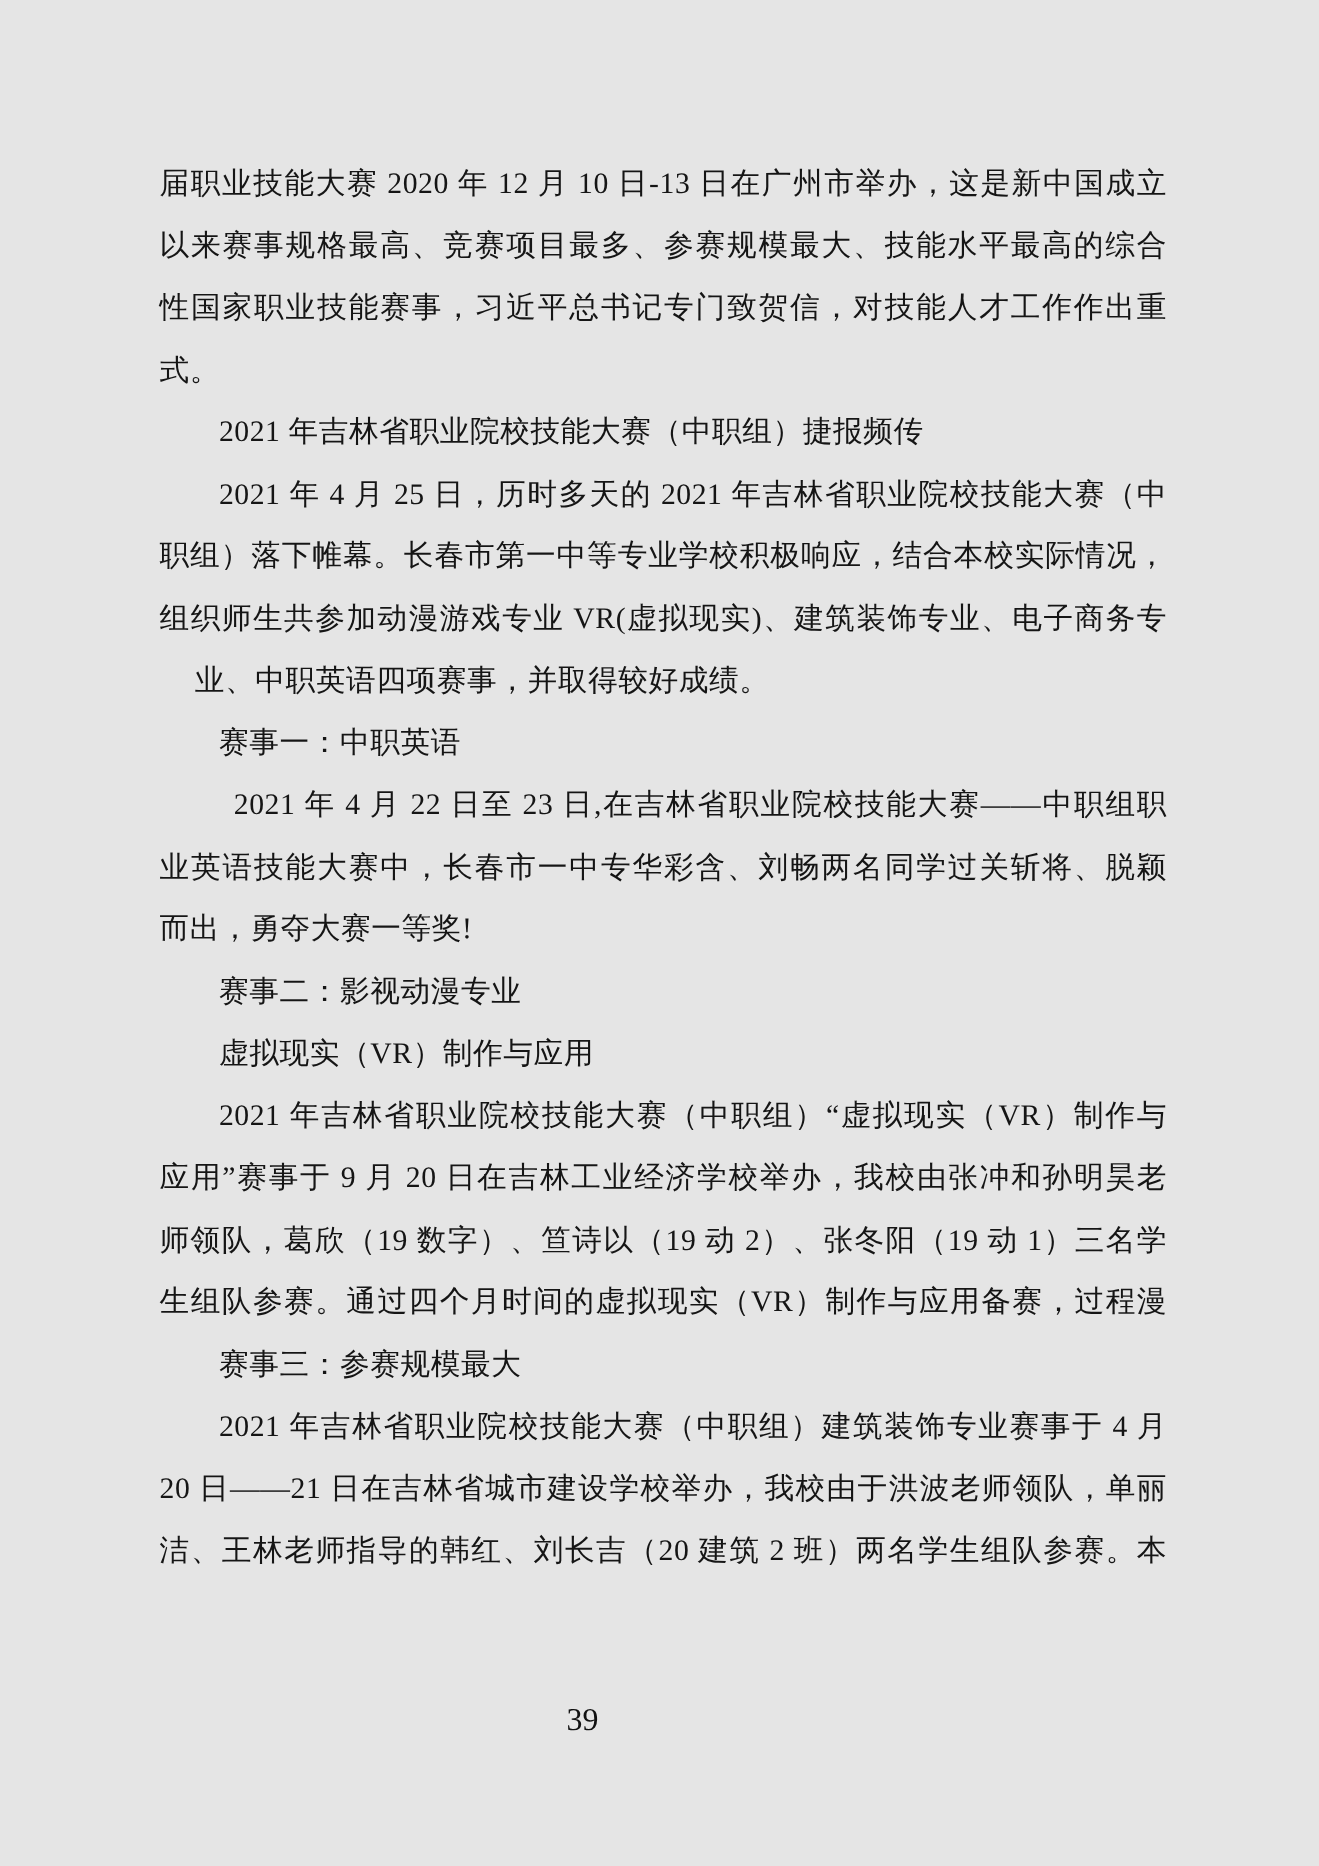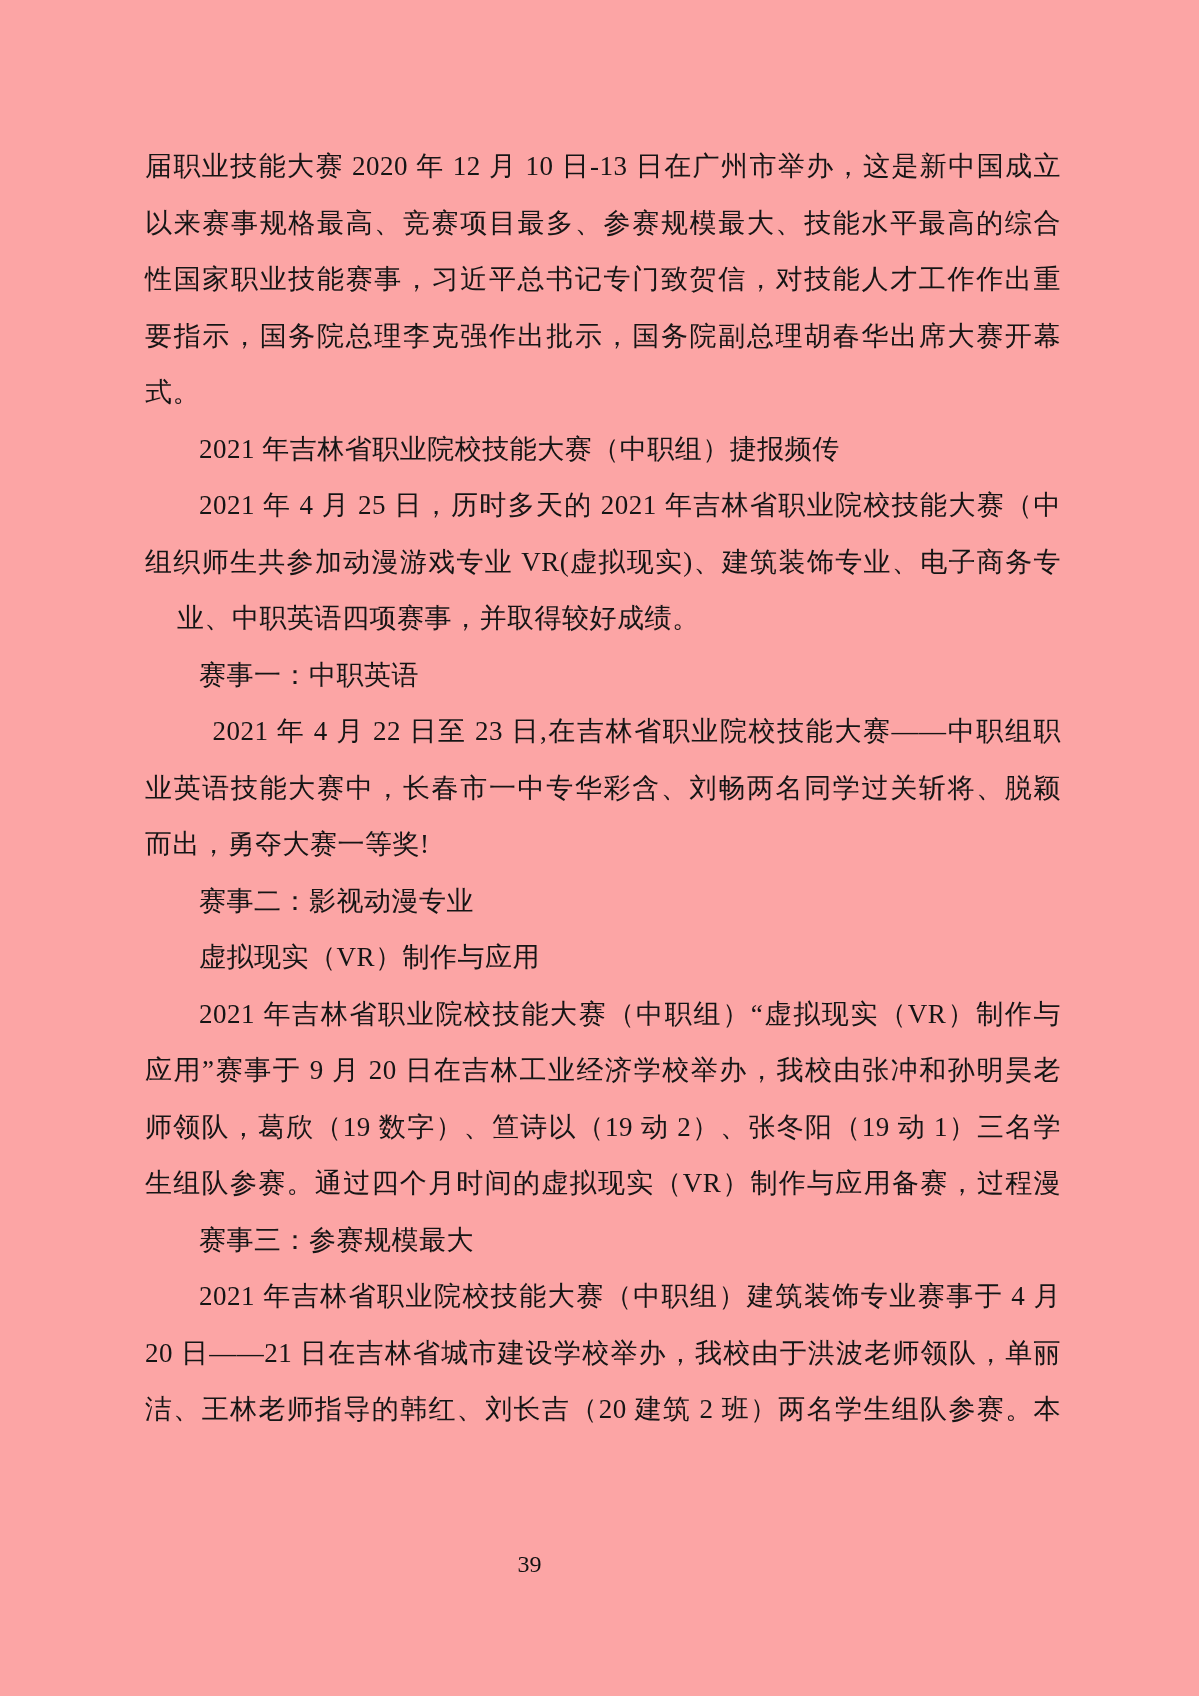--- a/index.html
+++ b/index.html
@@ -5,21 +5,21 @@
 <style>
   html, body {
     margin: 0;
     padding: 0;
     background: #ffffff;
   }
   .page {
     position: relative;
     width: 1199px;
     height: 1696px;
-    background: #fca5a5;
+    background: #e5e5e5;
     overflow: hidden;
     font-family: "Liberation Serif", "DejaVu Serif", serif;
     color: #151515;
   }
   .doc-body {
     position: absolute;
     left: 145px;
     top: 138px;
     width: 916px;
     font-size: 27px;
@@ -35,37 +35,37 @@
   }
   .line.fill {
     text-align-last: justify;
   }
   .footer {
     position: absolute;
     left: 0;
     top: 1549px;
     width: 1059px;
     text-align: center;
-    font-size: 24px;
+    font-size: 29px;
     line-height: 30px;
     color: #111111;
   }
 </style>
 </head>
 <body>
 
 <div class="page">
   <div class="doc-body">
       <div class="line fill" style="text-indent: 0em;">届职业技能大赛 2020 年 12 月 10 日-13 日在广州市举办，这是新中国成立</div>
       <div class="line fill" style="text-indent: 0em;">以来赛事规格最高、竞赛项目最多、参赛规模最大、技能水平最高的综合</div>
       <div class="line fill" style="text-indent: 0em;">性国家职业技能赛事，习近平总书记专门致贺信，对技能人才工作作出重</div>
-      <div class="line fill" style="text-indent: 0em;">要指示，国务院总理李克强作出批示，国务院副总理胡春华出席大赛开幕</div>
       <div class="line" style="text-indent: 0em;">式。</div>
       <div class="line" style="text-indent: 2em;">2021 年吉林省职业院校技能大赛（中职组）捷报频传</div>
       <div class="line fill" style="text-indent: 2em;">2021 年 4 月 25 日，历时多天的 2021 年吉林省职业院校技能大赛（中</div>
+      <div class="line fill" style="text-indent: 0em;">职组）落下帷幕。长春市第一中等专业学校积极响应，结合本校实际情况，</div>
       <div class="line fill" style="text-indent: 0em;">组织师生共参加动漫游戏专业 VR(虚拟现实)、建筑装饰专业、电子商务专</div>
       <div class="line" style="text-indent: 0em; margin-left: 32px;">业、中职英语四项赛事，并取得较好成绩。</div>
       <div class="line" style="text-indent: 2em;">赛事一：中职英语</div>
       <div class="line fill" style="text-indent: 2.5em;">2021 年 4 月 22 日至 23 日,在吉林省职业院校技能大赛——中职组职</div>
       <div class="line fill" style="text-indent: 0em;">业英语技能大赛中，长春市一中专华彩含、刘畅两名同学过关斩将、脱颖</div>
       <div class="line" style="text-indent: 0em;">而出，勇夺大赛一等奖!</div>
       <div class="line" style="text-indent: 2em;">赛事二：影视动漫专业</div>
       <div class="line" style="text-indent: 2em;">虚拟现实（VR）制作与应用</div>
       <div class="line fill" style="text-indent: 2em;">2021 年吉林省职业院校技能大赛（中职组）“虚拟现实（VR）制作与</div>
       <div class="line fill" style="text-indent: 0em;">应用”赛事于 9 月 20 日在吉林工业经济学校举办，我校由张冲和孙明昊老</div>

